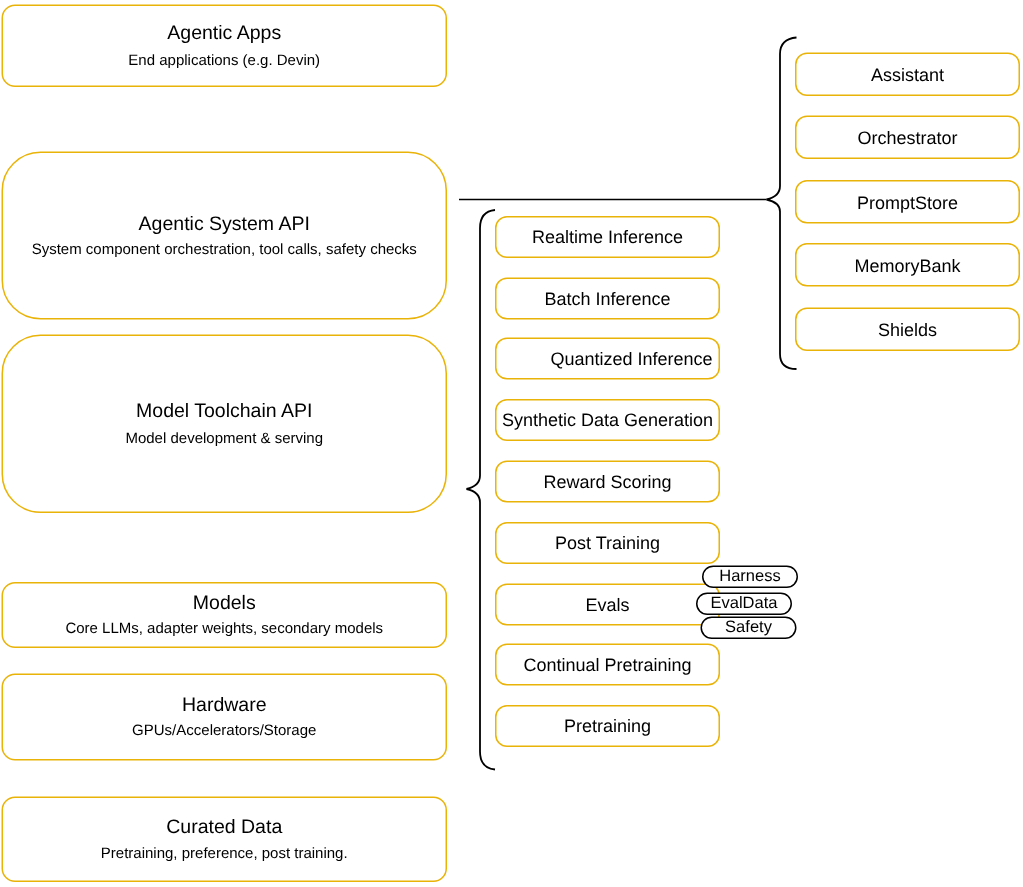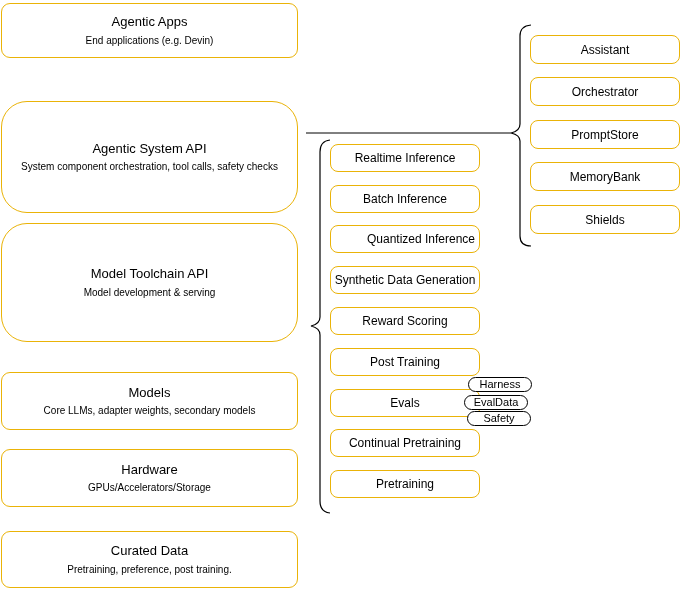--- a/index.html
+++ b/index.html
@@ -43,21 +43,21 @@
     <div class="sub">End applications (e.g. Devin)</div>
   </div>
   <div class="node lbox r-big" style="top:85px;height:112px;margin-top:16px;">
     <div class="title">Agentic System API</div>
     <div class="sub">System component orchestration, tool calls, safety checks</div>
   </div>
   <div class="node lbox r-big" style="top:223px;height:119px;">
     <div class="title">Model Toolchain API</div>
     <div class="sub">Model development &amp; serving</div>
   </div>
-  <div class="node lbox r-small" style="top:372px;height:58px;">
+  <div class="node lbox r-small" style="top:388px;height:44px;">
     <div class="title">Models</div>
     <div class="sub">Core LLMs, adapter weights, secondary models</div>
   </div>
   <div class="node lbox r-small" style="top:449px;height:58px;">
     <div class="title">Hardware</div>
     <div class="sub">GPUs/Accelerators/Storage</div>
   </div>
   <div class="node lbox r-small" style="top:531px;height:57px;">
     <div class="title">Curated Data</div>
     <div class="sub">Pretraining, preference, post training.</div>

